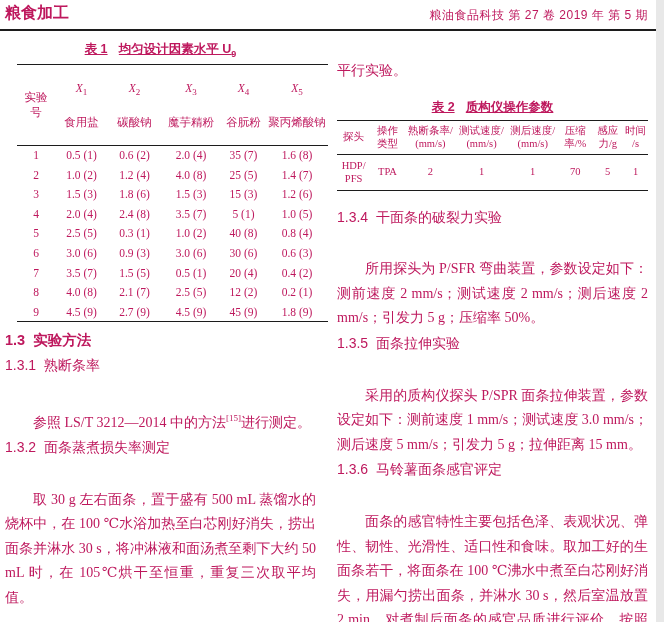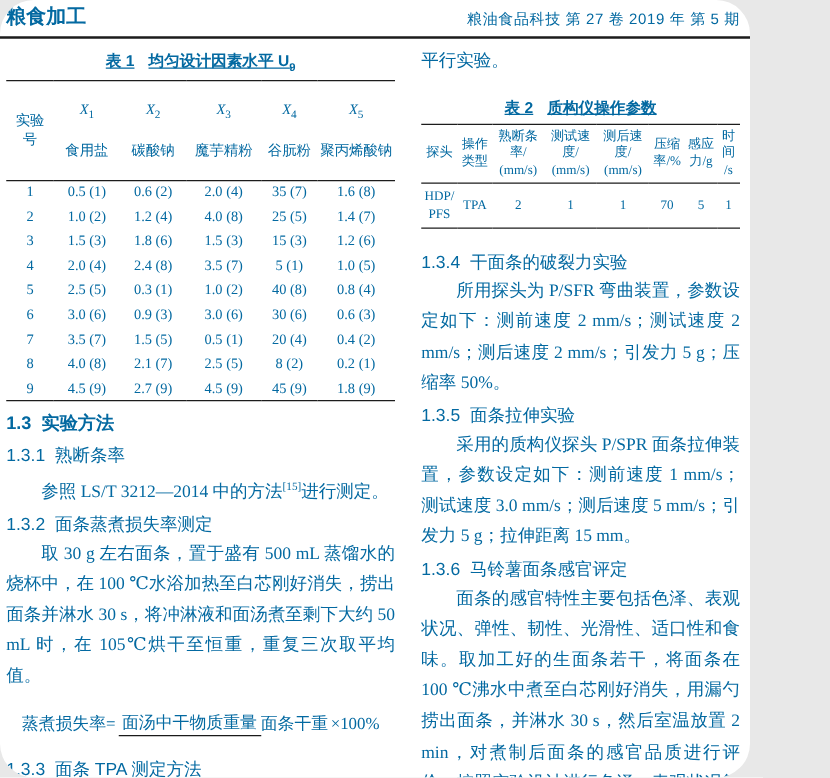--- a/index.html
+++ b/index.html
@@ -1,35 +1,35 @@
 <!DOCTYPE html>
 <html><head>
 <meta charset="utf-8">
 <style>
   * { margin:0; padding:0; box-sizing:border-box; }
   body { background:#e8e8e8; font-family:"Liberation Serif","DejaVu Serif",serif; }
   .page {
-    width:600px; height:622px; background:#ffffff; color:#0369a1;
-    overflow:hidden; position:relative;border-radius:27px;
+    width:656px; height:622px; background:#ffffff; color:#be185d;
+    overflow:hidden; position:relative;
   }
   
   .page-header {
     display:flex; justify-content:space-between; align-items:flex-end;
     padding:3px 8px 5px 5px; border-bottom:2px solid #1c1c1c;
   }
   .head-left  { font:bold 16px "Liberation Sans","DejaVu Sans",sans-serif; }
   .head-right { font:12px "Liberation Sans","DejaVu Sans",sans-serif; letter-spacing:.5px; }
 
   
   .columns { display:flex; gap:21px; padding:0 8px 0 5px; }
   .col { width:311px; }
   .col-right { flex:1; }
 
   
-  p.body { font-size:14px; line-height:24.6px; text-align:justify; }
+  p.body { font-size:14px; line-height:24.6px; text-align:justify;margin-top:28px; }
   p.indent { text-indent:2em; }
   sup { font-size:9px;font-family:Liberation Serif, serif; }
   sub { font-size:9px; }
 
   .h2 { font:bold 14.5px "Liberation Sans","DejaVu Sans",sans-serif;
         line-height:25px; margin-top:6px; white-space:pre-wrap; }
   .h3 { font:14px "Liberation Sans","DejaVu Sans",sans-serif;
         line-height:24.6px; white-space:pre-wrap; }
 
   
@@ -38,21 +38,21 @@
   .cap1 { margin:10px 0 5px; }
   .cap2 { margin:15px 0 4px; }
 
   
   table.sci { width:100%; border-collapse:collapse; text-align:center;
               border-top:1.6px solid #1c1c1c; border-bottom:1.6px solid #1c1c1c; }
   table.sci th, table.sci td {
     font-weight:normal; white-space:pre-line; vertical-align:middle; padding:1px 0;
   }
   table.sci thead tr { border-bottom:1px solid #1c1c1c; }
-  #table1 { font-size:11.5px; }
+  #table1 { font-size:11.5px;margin-left:12px; }
   #table1 td { height:19.6px; }
   #table1 th { padding:2px 0; font-size:11.5px; }
   #table1 .fvar { display:block; line-height:18px; font-size:11.5px; }
   #table1 .fvar i { font-family:"Liberation Serif","DejaVu Serif",serif; }
   #table1 .fname { display:block; line-height:18px; }
   #table2 { font-size:10.5px; }
   #table2 th { line-height:13.5px; padding:3px 0; }
   #table2 td { line-height:13.5px; padding:4px 0; }
 
   
@@ -172,21 +172,21 @@
               <td>1.5 (5)</td>
               <td>0.5 (1)</td>
               <td>20 (4)</td>
               <td>0.4 (2)</td>
             </tr>
             <tr>
               <td>8</td>
               <td>4.0 (8)</td>
               <td>2.1 (7)</td>
               <td>2.5 (5)</td>
-              <td>8 (2)</td>
+              <td>12 (2)</td>
               <td>0.2 (1)</td>
             </tr>
             <tr>
               <td>9</td>
               <td>4.5 (9)</td>
               <td>2.7 (9)</td>
               <td>4.5 (9)</td>
               <td>45 (9)</td>
               <td>1.8 (9)</td>
             </tr>

